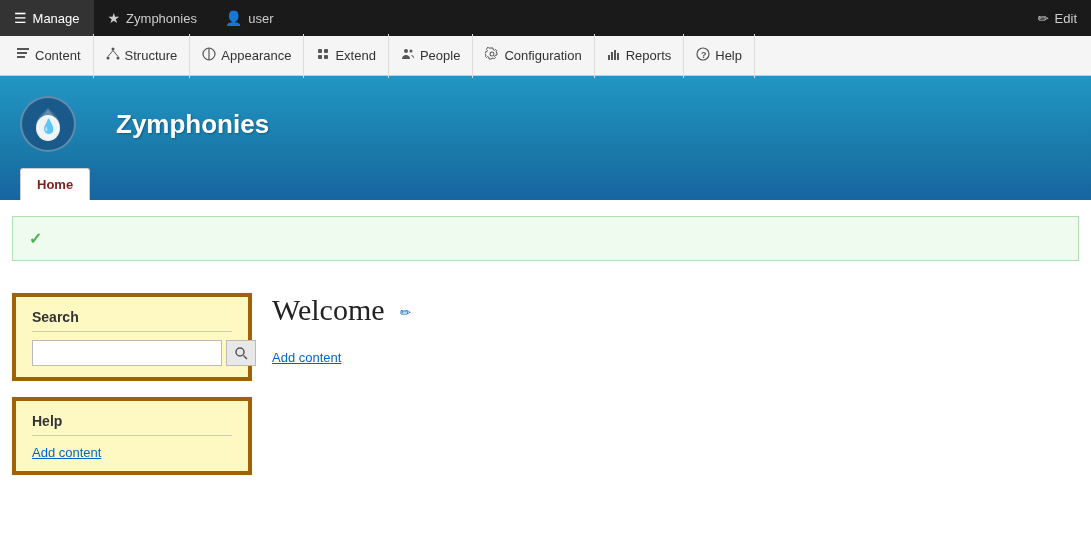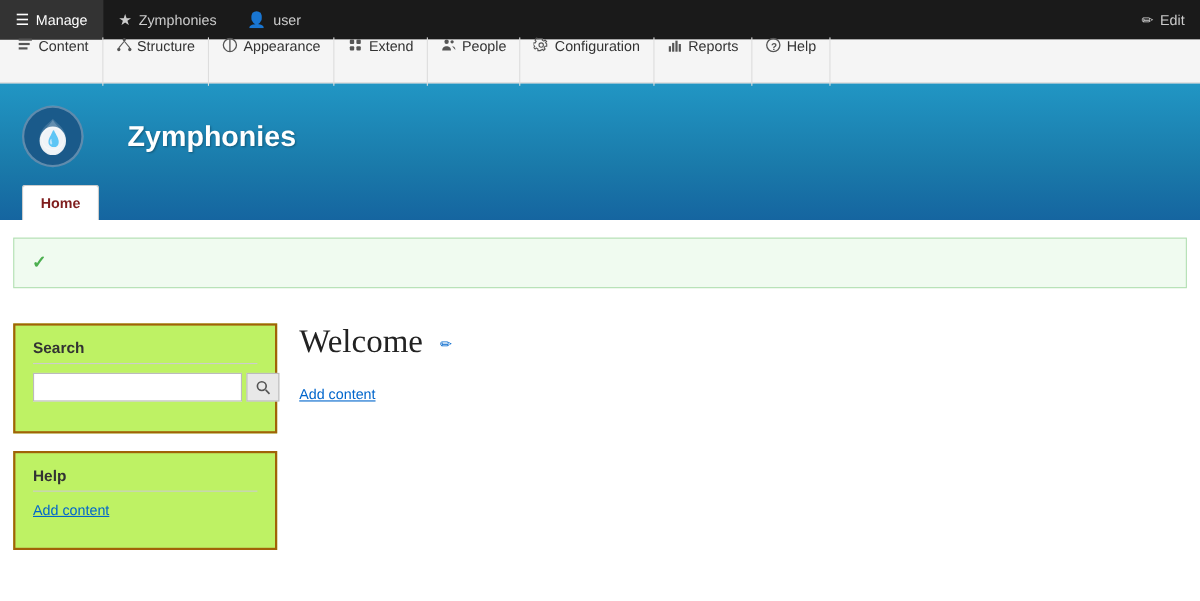--- a/index.html
+++ b/index.html
@@ -51,20 +51,21 @@
     .secondary-nav {
       background: #f5f5f5;
       border-bottom: 1px solid #ccc;
       display: flex;
       align-items: center;
       height: 40px;
       padding: 0 4px;
     }
     .secondary-nav .nav-item {
       display: flex;
+      align-items: center;
       gap: 5px;
       padding: 0 12px;
       height: 44px;
       font-size: 13px;
       color: #333;
       cursor: pointer;
       text-decoration: none;
       border-right: 1px solid #ddd;
     }
     .secondary-nav .nav-item-icon {
@@ -158,23 +159,23 @@
       padding: 16px 12px;
     }
 
     
     .sidebar {
       width: 240px;
       flex-shrink: 0;
       margin-right: 20px;
     }
     .sidebar-block {
-      background: #bef264;
-      border: 2px solid #a16207;
-      padding: 12px 16px 27px 16px;
+      background: #fef9c3;
+      border: 4px solid #a16207;
+      padding: 12px 16px 11px 16px;
       margin-bottom: 16px;
     }
     .sidebar-block h3 {
       font-size: 14px;
       font-weight: bold;
       color: #333;
       margin-bottom: 8px;
       padding-bottom: 6px;
       border-bottom: 1px solid #ccc;
     }

